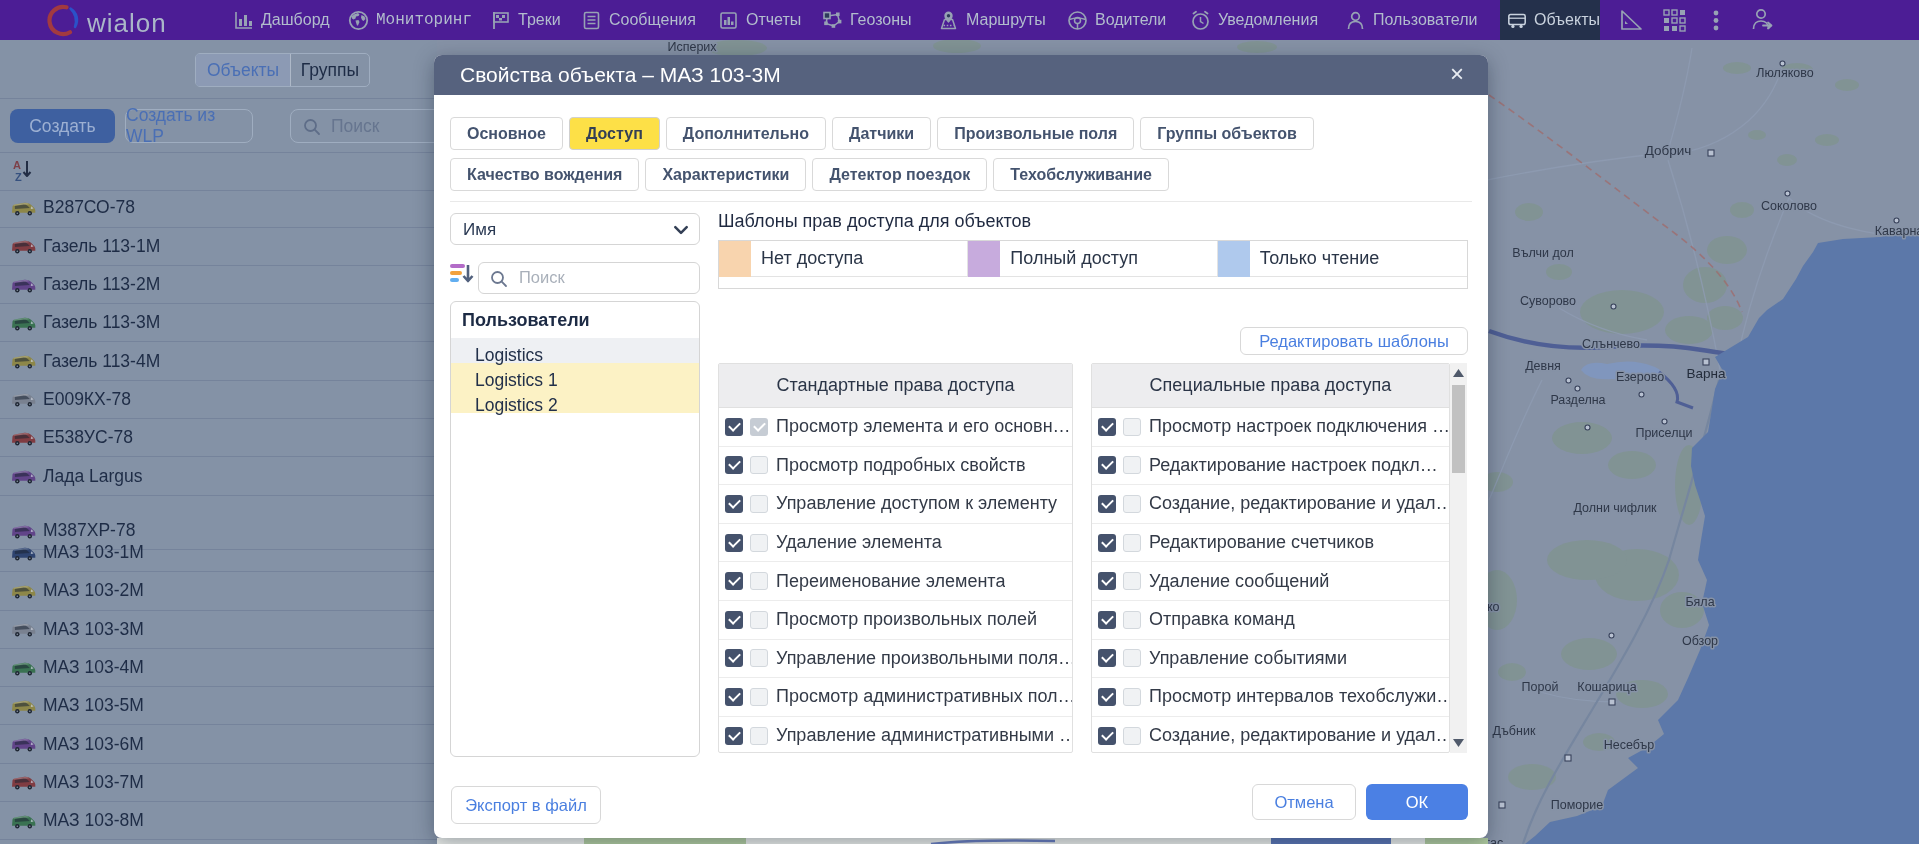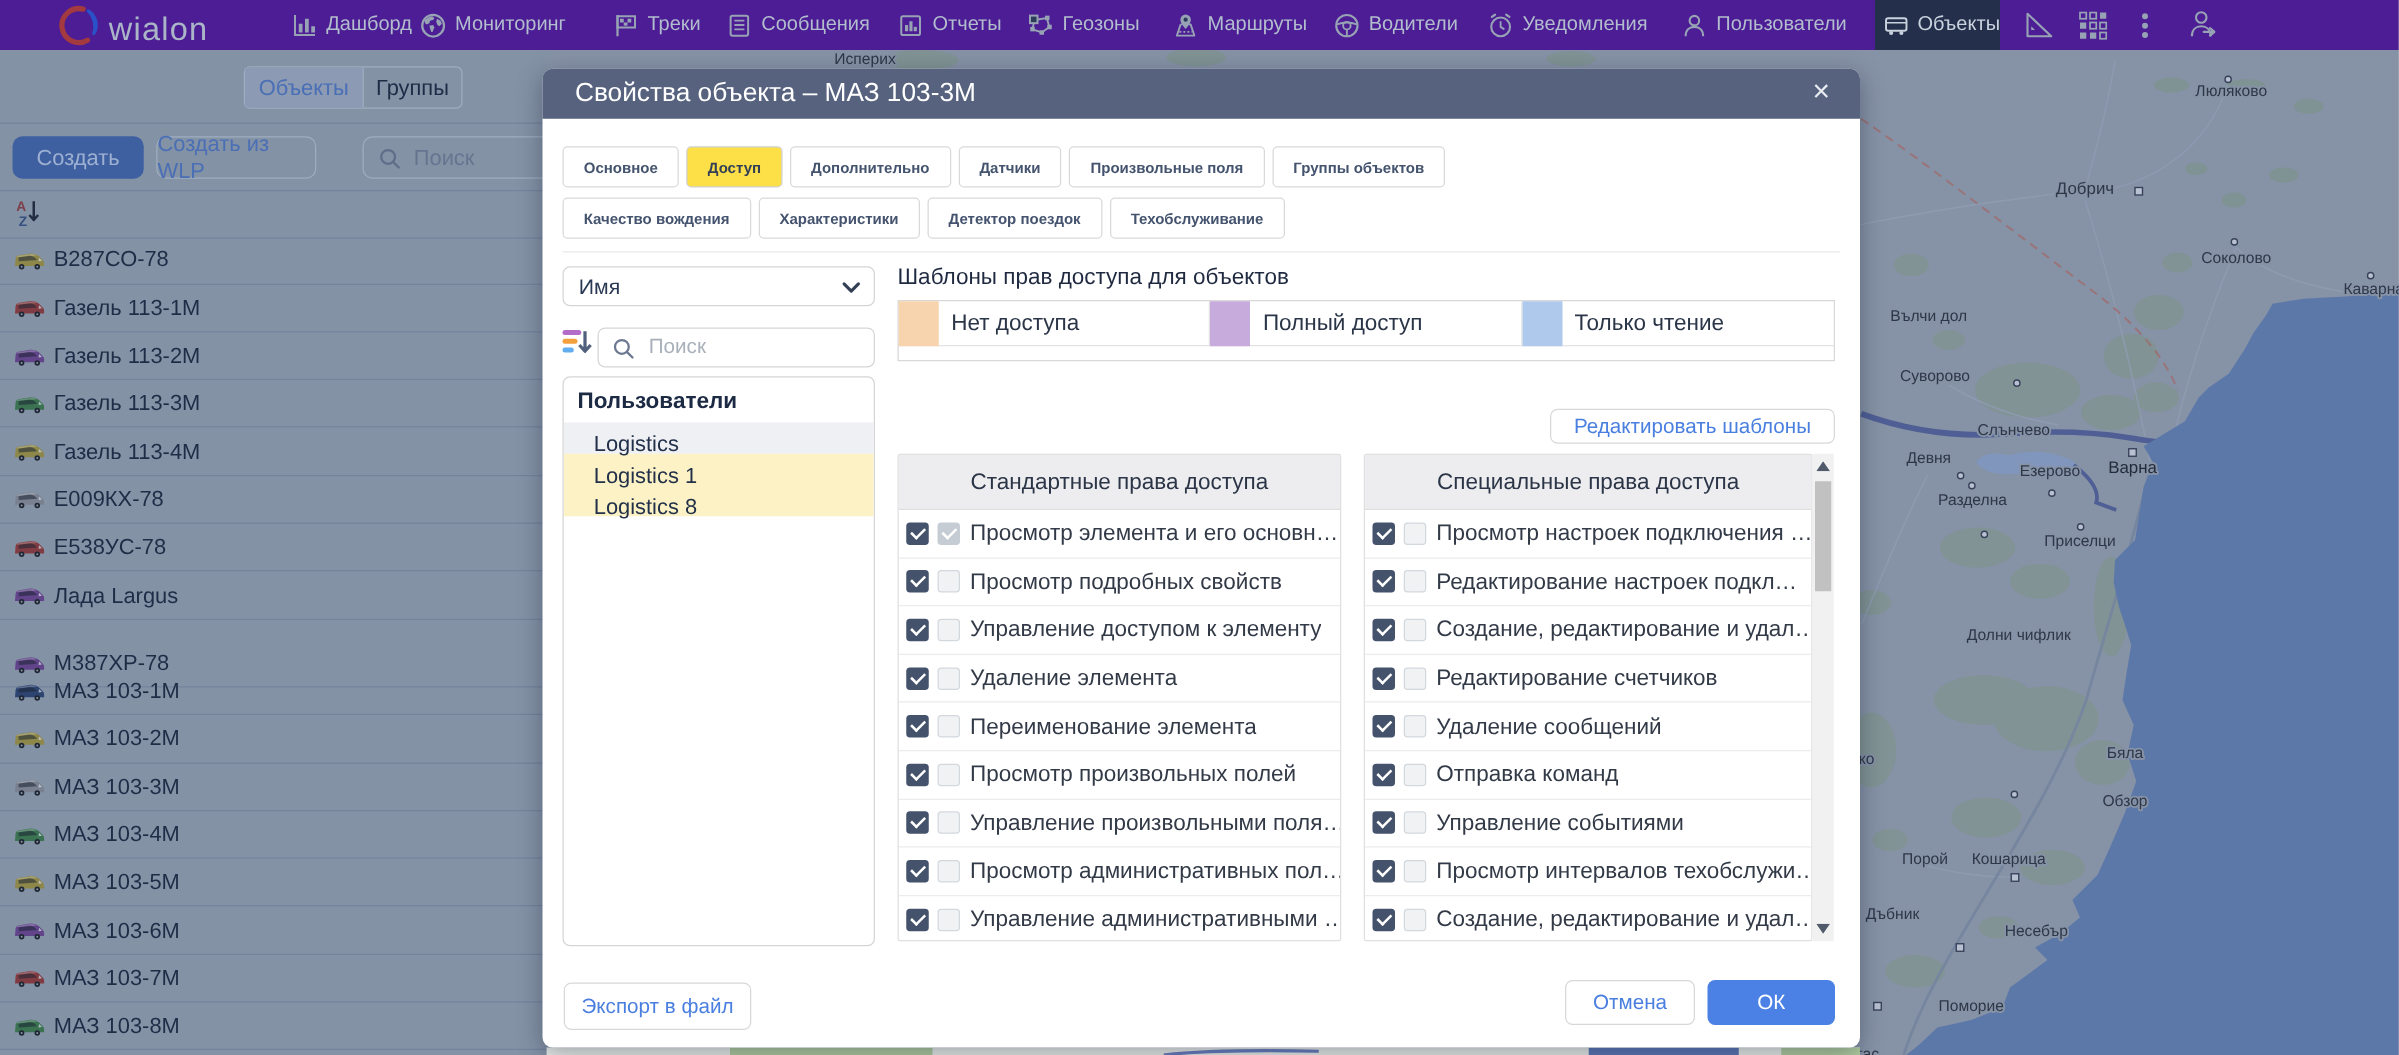--- a/index.html
+++ b/index.html
@@ -27,21 +27,21 @@
   .vic { position:absolute; left:10px; width:27px; height:18px; }
 
   
   #map { position:absolute; left:437px; top:40px; width:1482px; height:804px; z-index:0; }
 
   
   #modal { position:absolute; left:434px; top:55px; width:1054px; height:783px; background:#fff; border-radius:8px; box-shadow:0 5px 20px rgba(10,20,40,.35); z-index:10; }
   #mhead { position:absolute; left:0; top:0; width:1054px; height:40px; background:#56627e; border-radius:8px 8px 0 0; color:#fff; font-size:21px; line-height:40px; padding-left:26px; }
   #mclose { position:absolute; right:16px; top:0; width:30px; height:40px; color:#e8ecf2; font-size:24px; line-height:38px; text-align:center; font-weight:400;}
   .tabs { position:absolute; left:16px; display:flex; gap:6px; }
-  .tab { height:33px; border:1px solid #d9d9d9; border-radius:4px; background:#fff; color:#44536e; font-size:12px; font-weight:700; display:flex; align-items:center; padding:0 16px; }
+  .tab { height:33px; border:1px solid #d9d9d9; border-radius:4px; background:#fff; color:#44536e; font-size:16px; font-weight:700; display:flex; align-items:center; padding:0 16px; }
   .tab.act { background:#fde047; border-color:#d0d0d0; color:#333f55; }
 
   .sel { position:absolute; left:16px; top:158px; width:250px; height:32px; border:1px solid #d5d5d5; border-radius:6px; font-size:17px; color:#2a3953; line-height:31px; padding-left:12px; }
   .msearch { position:absolute; left:44px; top:207px; width:222px; height:32px; border:1px solid #d5d5d5; border-radius:6px; }
   .msearch .ph { position:absolute; left:40px; top:5px; color:#a9b0ba; font-size:16.5px; }
   .ubox { position:absolute; left:16px; top:246px; width:250px; height:456px; border:1px solid #d5d5d5; border-radius:6px; overflow:hidden; }
   .ubox .hd { height:36px; font-weight:700; font-size:18px; color:#1c2a44; line-height:36px; padding-left:11px; }
   .ubox .r { height:25px; font-size:17.5px; color:#22304a; line-height:35.5px; padding-left:24px; }
   .ubox .r.gray { background:#eef0f3; }
   .ubox .r.yel { background:#fcf2c5; }
@@ -431,21 +431,21 @@
     <path d="M24.5 5.6 A 13.2 13.2 0 0 1 29 24 A 18 18 0 0 0 24.5 5.6 Z" fill="#2b51c8" stroke="#2b51c8" stroke-width="2.5" stroke-linejoin="round"></path>
   </svg>
   <span class="logotext">wialon</span>
   <div class="nav">
     <div class="it" style="left:233px;"><svg width="21" height="21" viewBox="0 0 21 21">
           <path d="M3 2 v16 h16" fill="none" stroke="#97a2b4" stroke-width="1.6"></path>
           <rect x="6" y="9" width="3" height="7" fill="#97a2b4"></rect>
           <rect x="11" y="5" width="3" height="11" fill="#97a2b4"></rect>
           <rect x="16" y="11" width="3" height="5" fill="#97a2b4"></rect>
         </svg>Дашборд</div>
-    <div class="it" style="left:336px;"><svg width="21" height="21" viewBox="0 0 21 21">
+    <div class="it" style="left:348px;font-family:Liberation Mono, monospace;"><svg width="21" height="21" viewBox="0 0 21 21">
           <circle cx="10.5" cy="10.5" r="8.7" fill="none" stroke="#97a2b4" stroke-width="1.8"></circle>
           <path d="M3.5 6.5 Q6 3.5 10 3 L11.5 4.5 L10.5 6 L8 6.5 L7.5 8.5 L5.5 9.5 L4 8.5 Z" fill="#97a2b4"></path>
           <path d="M7.5 10.5 L10.5 10 L11.5 12 L10 15.5 L9 15.5 L8 12.5 Z" fill="#97a2b4"></path>
           <path d="M13.5 5 L16.5 6.5 L17.5 9 L15.5 11 L14 10 L13 7.5 Z" fill="#97a2b4"></path>
         </svg>Мониторинг</div>
     <div class="it" style="left:490px;"><svg width="21" height="21" viewBox="0 0 21 21">
           <path d="M4 2 v17" stroke="#97a2b4" stroke-width="1.8"></path>
           <rect x="4" y="3" width="14" height="9" fill="none" stroke="#97a2b4" stroke-width="1.6"></rect>
           <rect x="6" y="5" width="3" height="3" fill="#97a2b4"></rect>
           <rect x="12" y="5" width="3" height="3" fill="#97a2b4"></rect>
@@ -554,21 +554,21 @@
     <svg style="position:absolute;left:11px;top:7px;" width="18" height="18" viewBox="0 0 18 18">
         <circle cx="7.5" cy="7.5" r="5.5" fill="none" stroke="#6c7890" stroke-width="1.8"></circle>
         <path d="M11.7 11.7 L16 16" stroke="#6c7890" stroke-width="1.8" stroke-linecap="round"></path>
       </svg>
     <span class="ph">Поиск</span>
   </div>
   <div class="ubox">
     <div class="hd">Пользователи</div>
     <div class="r gray">Logistics</div>
     <div class="r yel">Logistics 1</div>
-    <div class="r yel">Logistics 8</div>
+    <div class="r yel">Logistics 2</div>
   </div>
 
   <div class="ptitle">Шаблоны прав доступа для объектов</div>
   <div class="legend">
     <div class="row">
       <div class="cell">
           <div class="sw" style="background:#f8d4ae;"></div>
           <div class="tx">Нет доступа</div>
         </div>
       <div class="cell">

